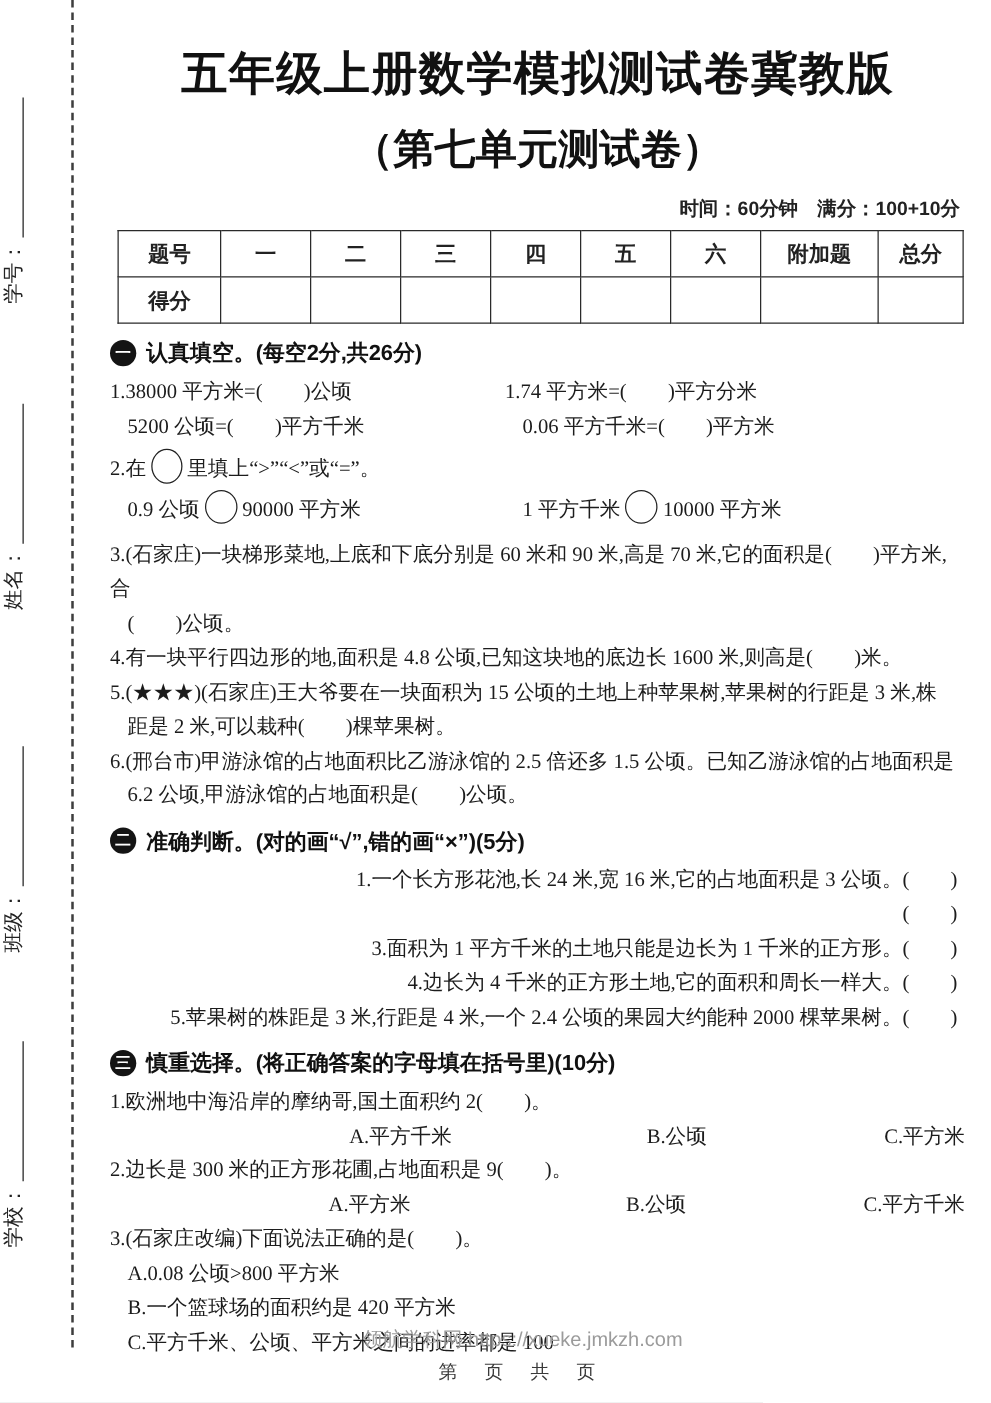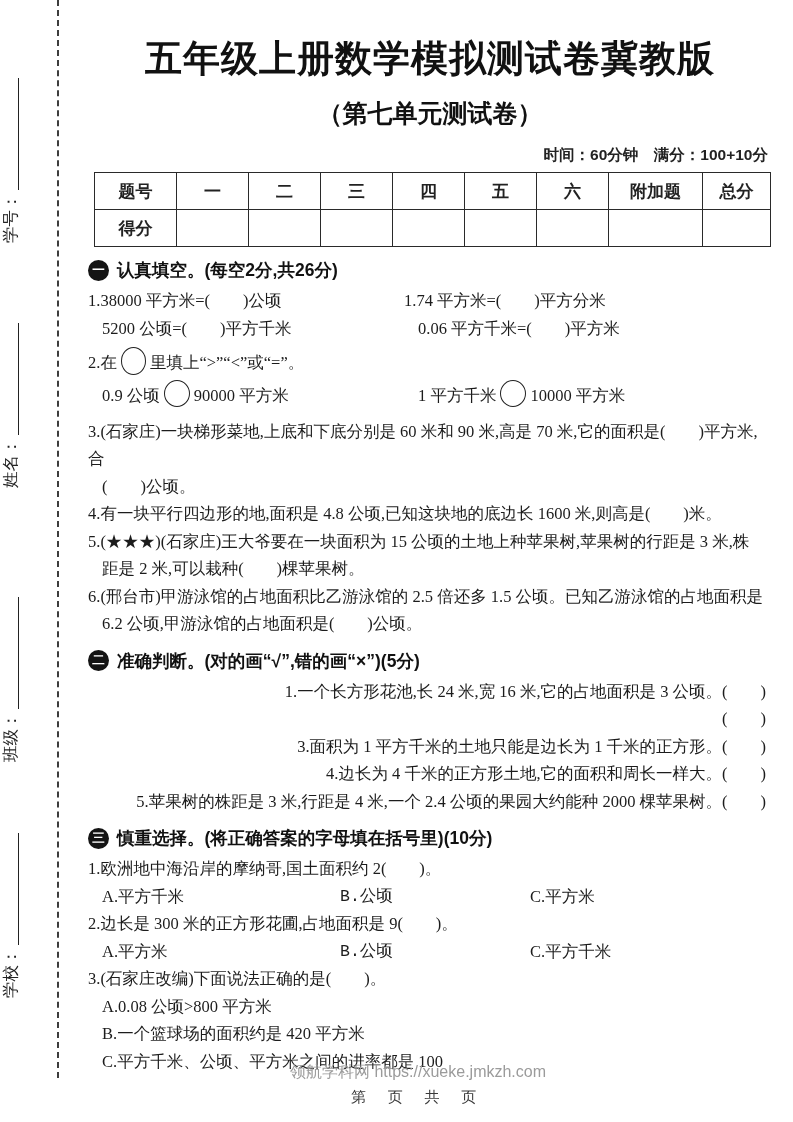--- a/index.html
+++ b/index.html
@@ -14,21 +14,21 @@
               font-family:"Liberation Sans",sans-serif;font-size:16.5px;color:#222;}
   .side-field .blank{display:inline-block;width:112px;height:1.05em;
                      border-bottom:1.7px solid #222;margin-left:3px;vertical-align:-3px;}
   #sf-1{top:221px;} #sf-2{top:466px;} #sf-3{top:740px;} #sf-4{top:976px;}
 
   
   .main{position:absolute;left:88px;top:0;width:684px;}
   .title{margin:34px 0 0;text-align:center;font-family:"Liberation Sans",sans-serif;
          font-weight:700;font-size:37px;letter-spacing:1px;color:#111;}
   .subtitle{margin:13px 0 0;text-align:center;font-family:"Liberation Sans",sans-serif;
-            font-weight:700;font-size:25px;color:#111;}
+            font-weight:700;font-size:33px;color:#111;}
   .meta{margin:15px 4px 6px 0;text-align:right;font-family:"Liberation Sans",sans-serif;
         font-size:15.5px;font-weight:600;color:#222;}
 
   table.score{width:676px;margin-left:6px;border-collapse:collapse;table-layout:fixed;
               font-family:"Liberation Sans",sans-serif;font-size:17px;color:#222;border-radius:30px;}
   table.score td{border:1.7px solid #2a2a2a;height:36px;text-align:center;
                  font-weight:600;padding:0;}
 
   .sec{display:flex;align-items:center;gap:8px;margin:11px 0 5px;
        font-family:"Liberation Sans",sans-serif;font-weight:700;font-size:17.5px;color:#111;}
@@ -39,23 +39,23 @@
   .line{font-size:16.5px;line-height:27.5px;}
   .two-col{display:flex;}
   .two-col .c1{width:316px;flex:0 0 auto;}
   .ind{padding-left:14px;}
   .tall{line-height:37px;}
   .cmp{display:inline-block;width:23px;height:26px;border:1.6px solid #222;
        border-radius:50%;vertical-align:-7px;margin:0 4px;}
   .cmp.small{width:24px;height:25px;vertical-align:-6px;}
 
   .j-row{display:flex;justify-content:flex-end;padding-right:6px;}
-  .opt-row{display:flex;padding-left:14px;}
+  .opt-row{display:flex;padding-left:14px;justify-content:flex-end;}
   .opt-row .oa{width:238px;flex:0 0 auto;}
-  .opt-row .ob{width:190px;flex:0 0 auto;font-family:Liberation Mono, monospace;}
+  .opt-row .ob{width:190px;flex:0 0 auto;}
 
   
   .footer{position:absolute;left:88px;top:1062px;width:660px;text-align:center;}
   .site{color:#9b9b9b;font-family:"Liberation Sans",sans-serif;font-size:16px;}
   .pageline{margin-top:5px;color:#3a3a3a;font-size:15px;letter-spacing:9px;}
 </style>
 </head>
 <body>
 
 <div class="page">

